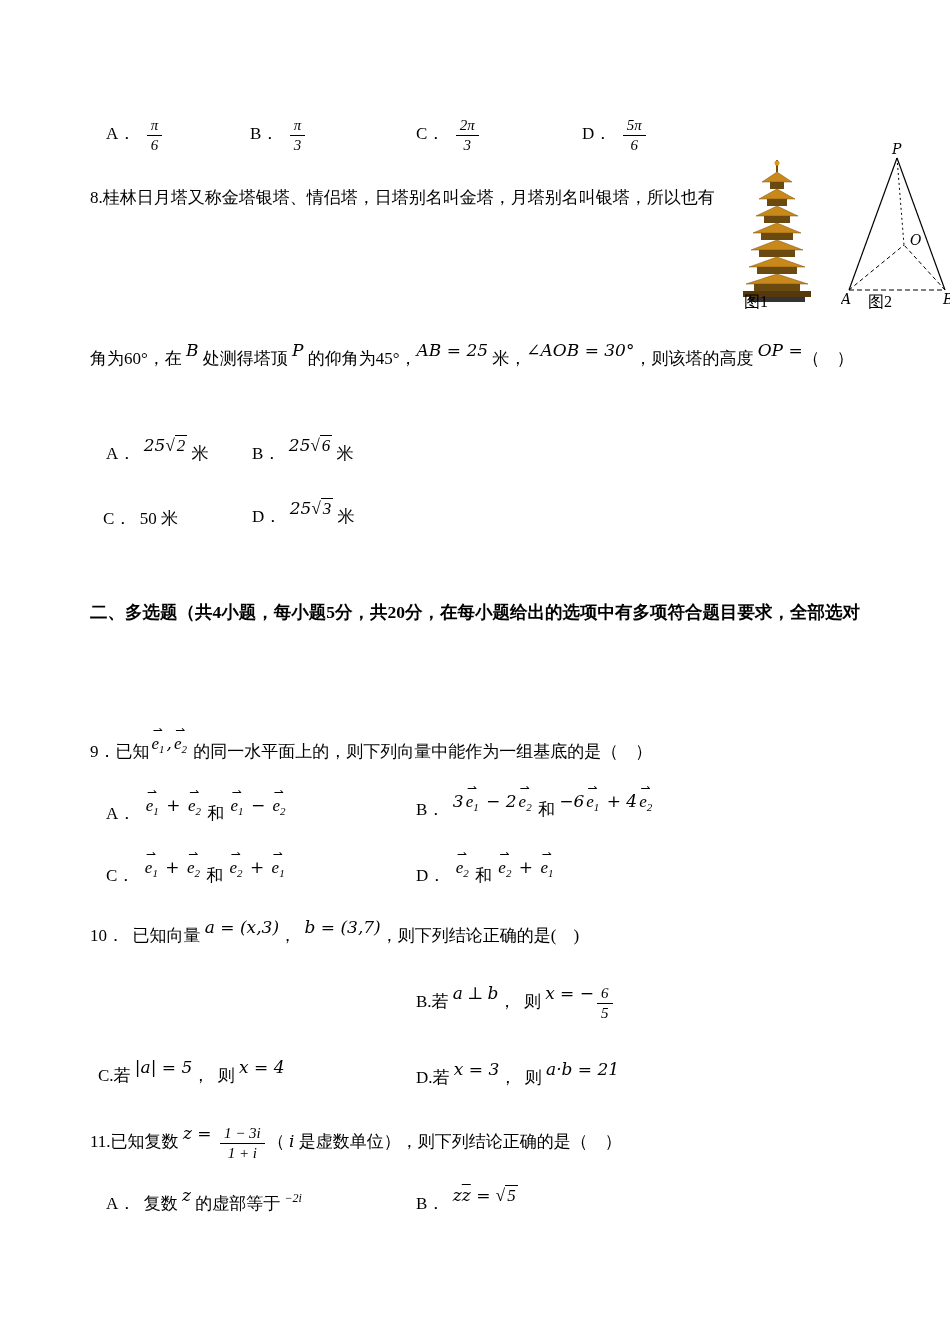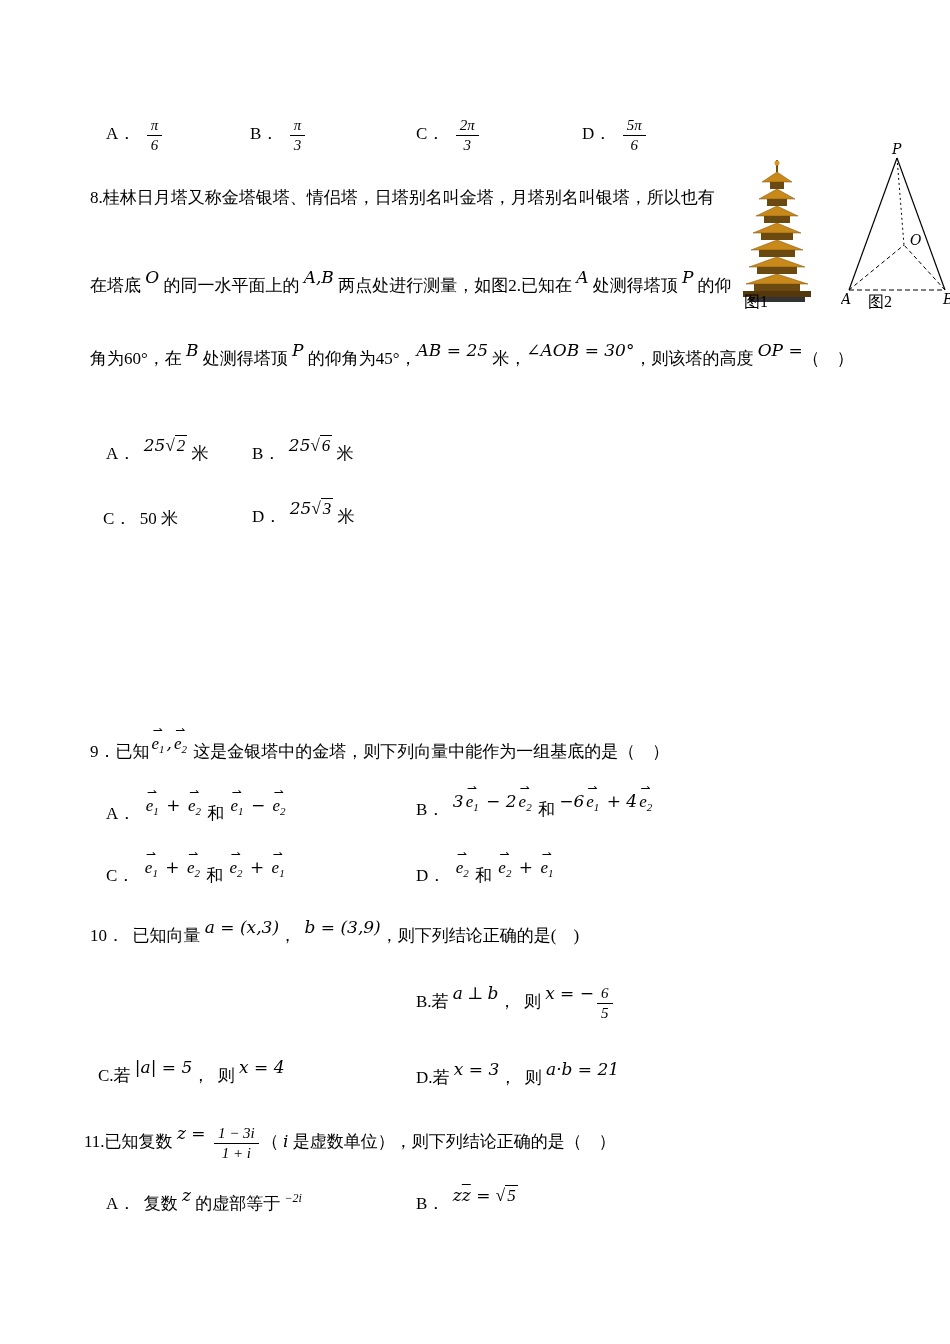--- a/index.html
+++ b/index.html
@@ -31,21 +31,20 @@
 <body>
 
 <div class="page">
 
   <div class="abs" style="left:106px;top:116px"><span class="mr">A．  </span><span class="mfrac"><span class="fnum">π</span><span class="fden">6</span></span></div>
   <div class="abs" style="left:250px;top:116px"><span class="mr">B．  </span><span class="mfrac"><span class="fnum">π</span><span class="fden">3</span></span></div>
   <div class="abs" style="left:416px;top:116px"><span class="mr">C．  </span><span class="mfrac"><span class="fnum">2π</span><span class="fden">3</span></span></div>
   <div class="abs" style="left:582px;top:116px"><span class="mr">D．  </span><span class="mfrac"><span class="fnum">5π</span><span class="fden">6</span></span></div>
 
   <div class="abs" style="left:90px;top:186px">8.桂林日月塔又称金塔银塔、情侣塔，日塔别名叫金塔，月塔别名叫银塔，所以也有</div>
-  <div class="abs" style="left:90px;top:274px"><span class="mr">在塔底 </span><span class="mi raised">O</span><span class="mr"> 的同一水平面上的 </span><span class="mi raised">A,B</span><span class="mr"> 两点处进行测量，如图2.已知在 </span><span class="mi raised">A</span><span class="mr"> 处测得塔顶 </span><span class="mi raised">P</span><span class="mr"> 的仰</span></div>
   <div class="abs" style="left:90px;top:347px"><span class="mr">角为60°，在 </span><span class="mi raised">B</span><span class="mr"> 处测得塔顶 </span><span class="mi raised">P</span><span class="mr"> 的仰角为45°，</span><span class="mi raised">AB = 25</span><span class="mr"> 米，</span><span class="mi raised">∠AOB = 30°</span><span class="mr">，则该塔的高度 </span><span class="mi raised">OP =</span><span class="mr">（　）</span></div>
 
   <div class="abs" style="left:720px;top:138px">
     <svg width="80" height="148" viewBox="0 0 80 148">
       <rect x="39" y="2" width="2" height="12" fill="#7a4d00"></rect>
       <circle cx="40" cy="5" r="2.5" fill="#d49a1e"></circle>
       <polygon points="25,24 40,14 55,24" fill="#c8891a" stroke="#7a4d00" stroke-width="0.5"></polygon>
       <rect x="33" y="24" width="14" height="7" fill="#6b4a12"></rect>
       <polygon points="22,41 40,31 58,41" fill="#c8891a" stroke="#7a4d00" stroke-width="0.5"></polygon>
       <rect x="30" y="41" width="20" height="7" fill="#6b4a12"></rect>
@@ -79,29 +78,30 @@
       <text x="102" y="162" class="figlabel">B</text>
     </svg>
   </div>
   <div class="abs caption" style="left:868px;top:292px">图2</div>
 
   <div class="abs" style="left:106px;top:442px"><span class="mr">A．  </span><span class="mi raised">25</span><span class="msqrt raised"><span class="rsign">√</span><span class="radicand">2</span></span><span class="mr"> 米</span></div>
   <div class="abs" style="left:252px;top:442px"><span class="mr">B．  </span><span class="mi raised">25</span><span class="msqrt raised"><span class="rsign">√</span><span class="radicand">6</span></span><span class="mr"> 米</span></div>
   <div class="abs" style="left:103px;top:507px"><span class="mr">C．  50 米</span></div>
   <div class="abs" style="left:252px;top:505px"><span class="mr">D．  </span><span class="mi raised">25</span><span class="msqrt raised"><span class="rsign">√</span><span class="radicand">3</span></span><span class="mr"> 米</span></div>
 
+  <div class="abs bold" style="left:90px;top:600px">二、多选题（共4小题，每小题5分，共20分，在每小题给出的选项中有多项符合题目要求，全部选对</div>
 
-  <div class="abs" style="left:90px;top:740px"><span class="mr">9．已知</span><span class="mvec raised"><span class="vbase">e</span><sub class="vsub">1</sub></span><span class="mi raised">,</span><span class="mvec raised"><span class="vbase">e</span><sub class="vsub">2</sub></span><span class="mr"> 这是金银塔中的金塔，则下列向量中能作为一组基底的是（　）</span></div>
+  <div class="abs" style="left:90px;top:740px"><span class="mr">9．已知</span><span class="mvec raised"><span class="vbase">e</span><sub class="vsub">1</sub></span><span class="mi raised">,</span><span class="mvec raised"><span class="vbase">e</span><sub class="vsub">2</sub></span><span class="mr"> 的同一水平面上的，则下列向量中能作为一组基底的是（　）</span></div>
   <div class="abs" style="left:106px;top:802px"><span class="mr">A．  </span><span class="mvec raised"><span class="vbase">e</span><sub class="vsub">1</sub></span><span class="mi raised"> + </span><span class="mvec raised"><span class="vbase">e</span><sub class="vsub">2</sub></span><span class="mr"> 和 </span><span class="mvec raised"><span class="vbase">e</span><sub class="vsub">1</sub></span><span class="mi raised"> − </span><span class="mvec raised"><span class="vbase">e</span><sub class="vsub">2</sub></span></div>
   <div class="abs" style="left:416px;top:798px"><span class="mr">B．  </span><span class="mi raised">3</span><span class="mvec raised"><span class="vbase">e</span><sub class="vsub">1</sub></span><span class="mi raised"> − 2</span><span class="mvec raised"><span class="vbase">e</span><sub class="vsub">2</sub></span><span class="mr"> 和 </span><span class="mi raised">−6</span><span class="mvec raised"><span class="vbase">e</span><sub class="vsub">1</sub></span><span class="mi raised"> + 4</span><span class="mvec raised"><span class="vbase">e</span><sub class="vsub">2</sub></span></div>
   <div class="abs" style="left:106px;top:864px"><span class="mr">C．  </span><span class="mvec raised"><span class="vbase">e</span><sub class="vsub">1</sub></span><span class="mi raised"> + </span><span class="mvec raised"><span class="vbase">e</span><sub class="vsub">2</sub></span><span class="mr"> 和 </span><span class="mvec raised"><span class="vbase">e</span><sub class="vsub">2</sub></span><span class="mi raised"> + </span><span class="mvec raised"><span class="vbase">e</span><sub class="vsub">1</sub></span></div>
   <div class="abs" style="left:416px;top:864px"><span class="mr">D．  </span><span class="mvec raised"><span class="vbase">e</span><sub class="vsub">2</sub></span><span class="mr"> 和 </span><span class="mvec raised"><span class="vbase">e</span><sub class="vsub">2</sub></span><span class="mi raised"> + </span><span class="mvec raised"><span class="vbase">e</span><sub class="vsub">1</sub></span></div>
 
-  <div class="abs" style="left:90px;top:924px"><span class="mr">10．  已知向量 </span><span class="mi raised">a = (x,3)</span><span class="mr">，  </span><span class="mi raised">b = (3,9)</span><span class="mr">，则下列结论正确的是(　)</span></div>
+  <div class="abs" style="left:90px;top:924px"><span class="mr">10．  已知向量 </span><span class="mi raised">a = (x,3)</span><span class="mr">，  </span><span class="mi raised">b = (3,7)</span><span class="mr">，则下列结论正确的是(　)</span></div>
   <div class="abs" style="left:416px;top:984px"><span class="mr">B.若 </span><span class="mi raised">a</span><span class="mr raised"> ⊥ </span><span class="mi raised">b</span><span class="mr">，  则 </span><span class="mi raised">x = −</span><span class="mfrac"><span class="fnum">6</span><span class="fden">5</span></span></div>
   <div class="abs" style="left:98px;top:1064px"><span class="mr">C.若 </span><span class="mi raised">|a| = 5</span><span class="mr">，  则 </span><span class="mi raised">x = 4</span></div>
   <div class="abs" style="left:416px;top:1066px"><span class="mr">D.若 </span><span class="mi raised">x = 3</span><span class="mr">，  则 </span><span class="mi raised">a·b = 21</span></div>
 
-  <div class="abs" style="left:84px;top:1124px"><span class="mr">11.已知复数 </span><span class="mi raised">z = </span><span class="mfrac"><span class="fnum">1 − 3i</span><span class="fden">1 + i</span></span><span class="mr">（ </span><span class="mi">i</span><span class="mr"> 是虚数单位），则下列结论正确的是（　）</span></div>
+  <div class="abs" style="left:90px;top:1124px"><span class="mr">11.已知复数 </span><span class="mi raised">z = </span><span class="mfrac"><span class="fnum">1 − 3i</span><span class="fden">1 + i</span></span><span class="mr">（ </span><span class="mi">i</span><span class="mr"> 是虚数单位），则下列结论正确的是（　）</span></div>
   <div class="abs" style="left:106px;top:1192px"><span class="mr">A．  复数 </span><span class="mi raised">z</span><span class="mr"> 的虚部等于 </span><span class="msup">−2i</span></div>
   <div class="abs" style="left:416px;top:1192px"><span class="mr">B．  </span><span class="mi raised">z</span><span class="mi mbar raised">z</span><span class="mi raised"> = </span><span class="msqrt raised"><span class="rsign">√</span><span class="radicand">5</span></span></div>
 
 </div>
 
 </body></html>

